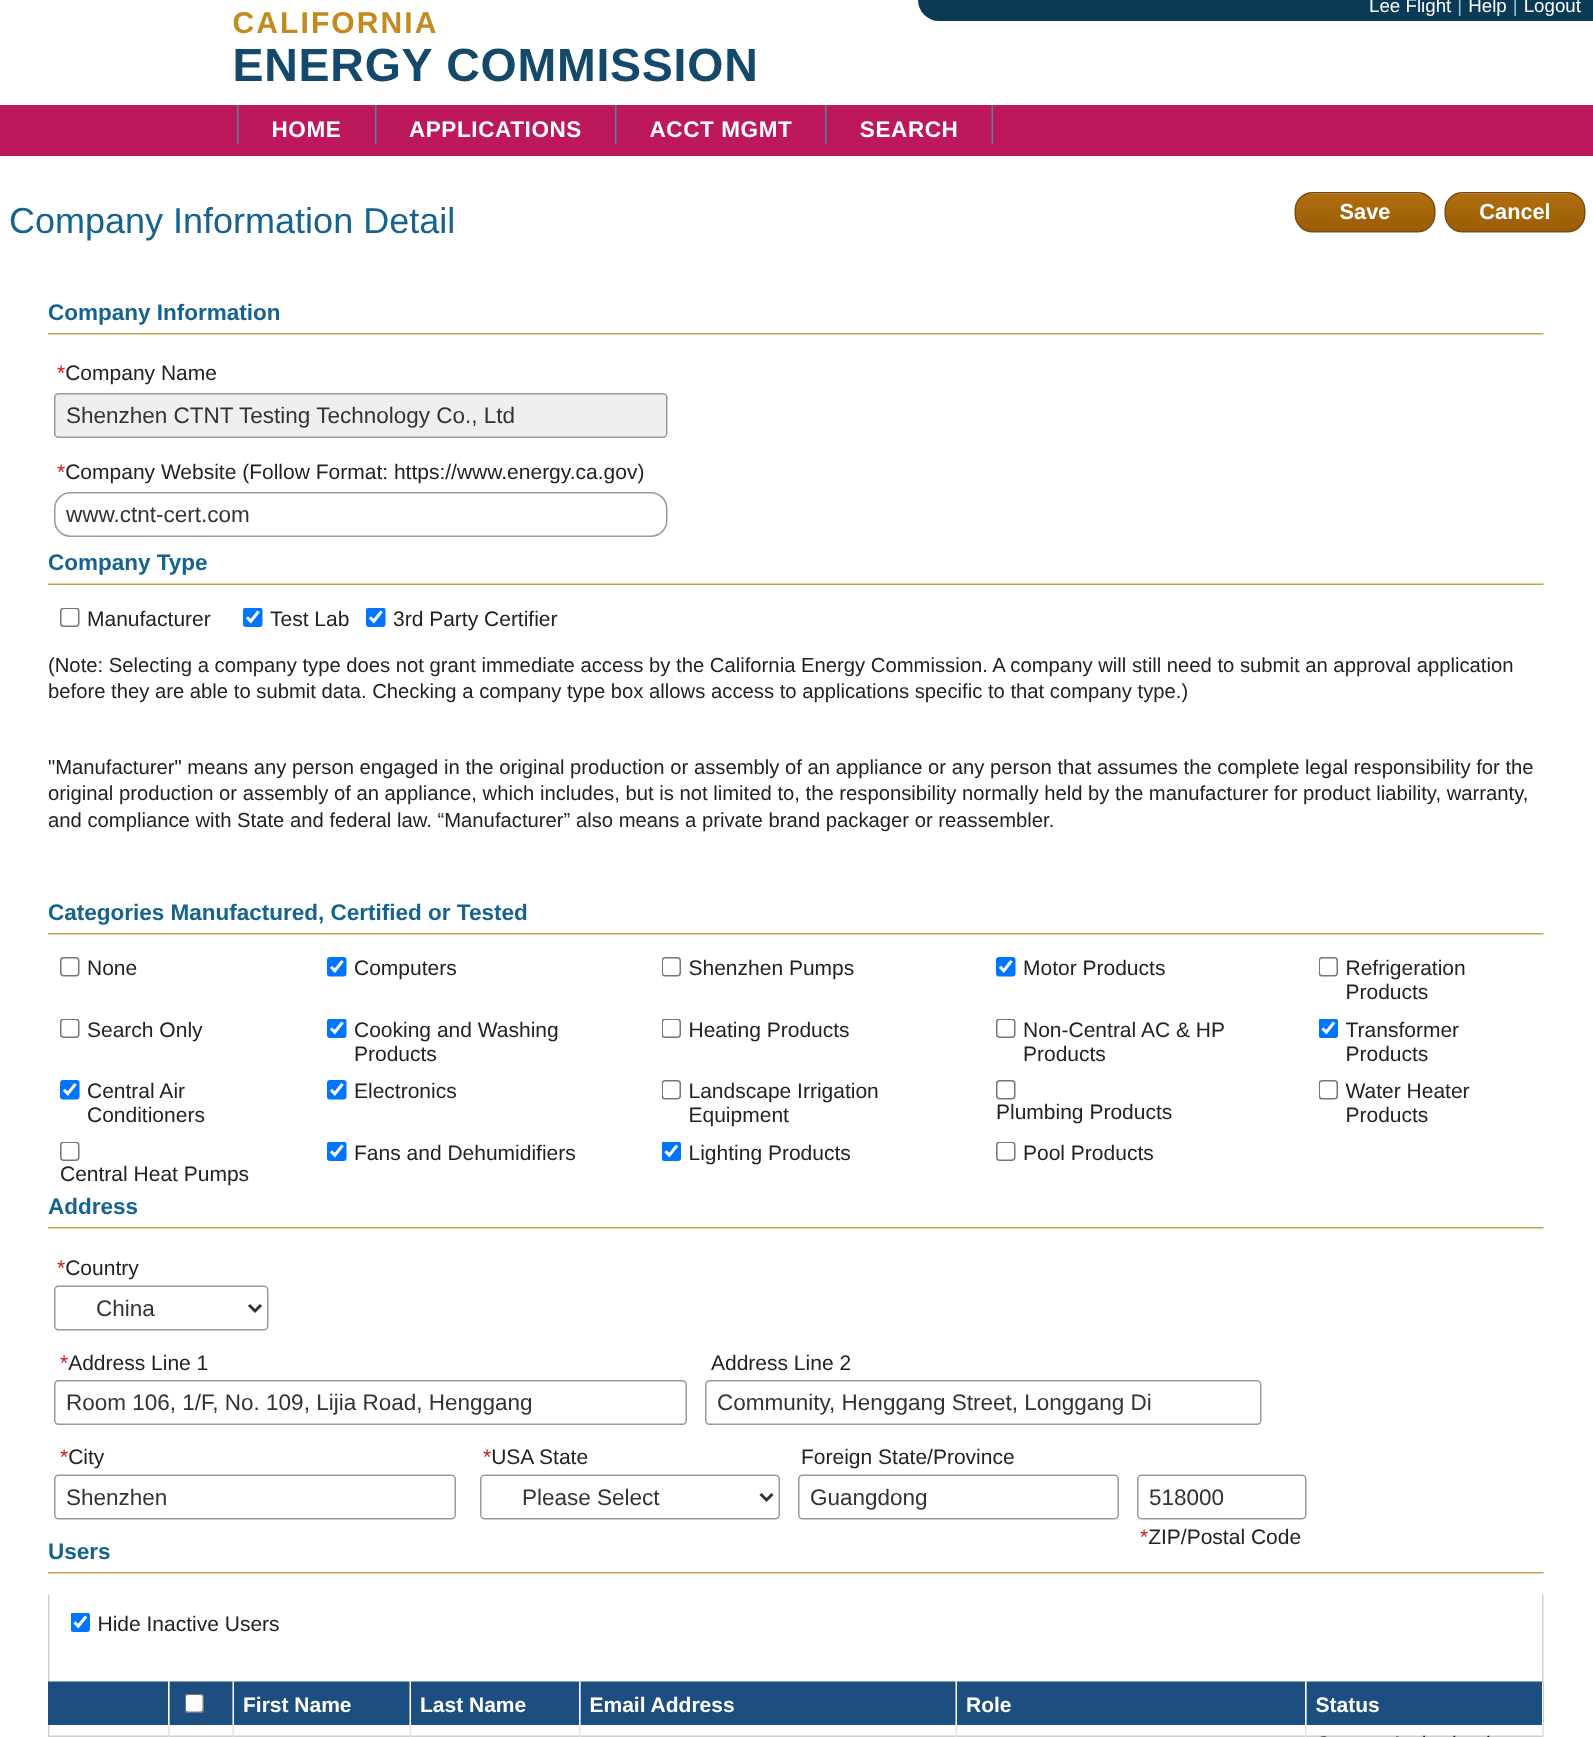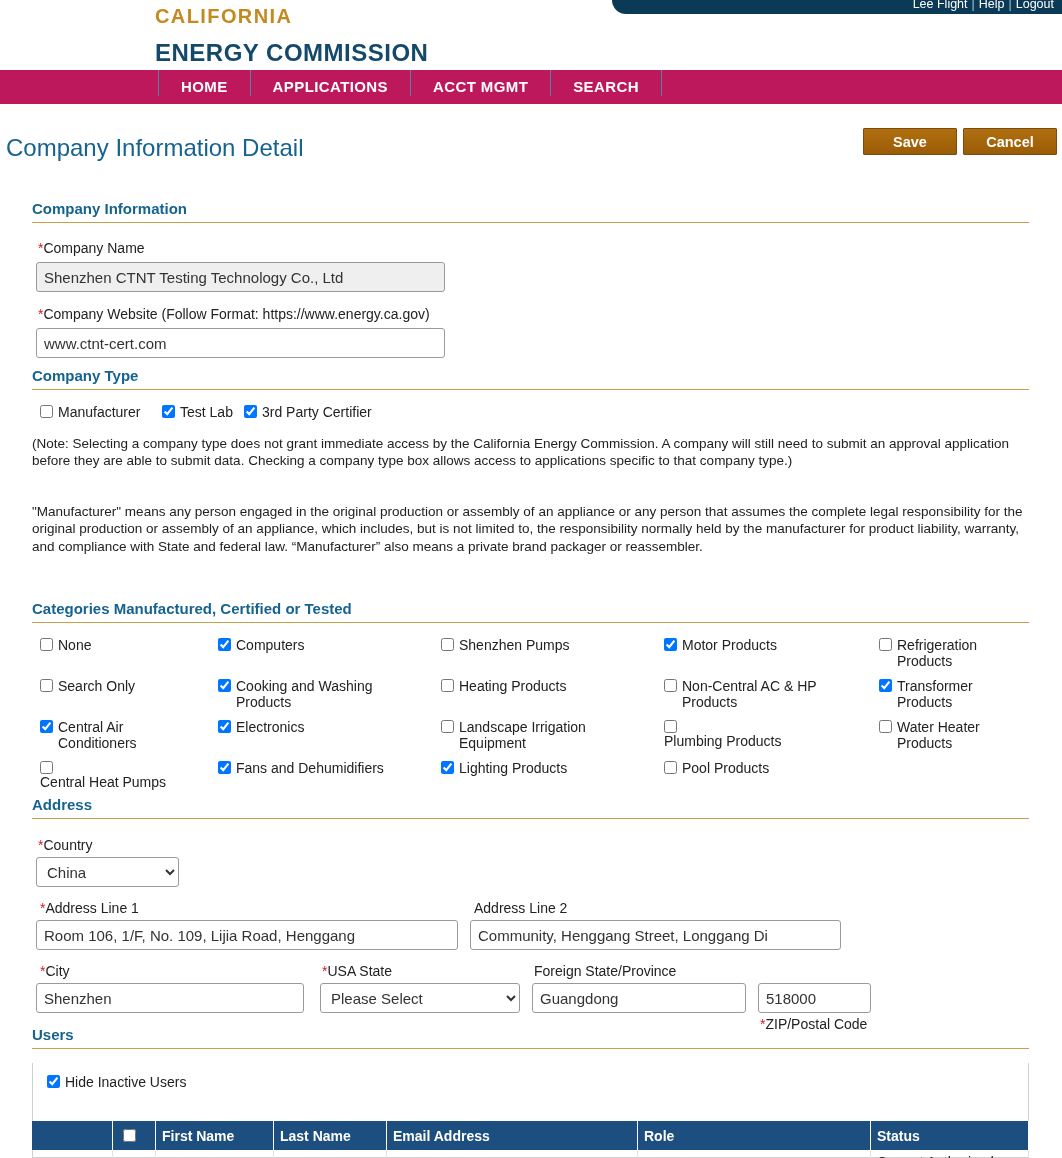--- a/index.html
+++ b/index.html
@@ -62,25 +62,25 @@
     left: 155px; top: 6px;
     line-height: 1.0;
   }
   .cec-cal {
     font-size: 20px;
     letter-spacing: 1.4px;
     color: #c28a1f;
     font-weight: bold;
   }
   .cec-main {
-    font-size: 24px;
+    font-size: 31px;
     letter-spacing: 0.5px;
     color: #14496b;
     font-weight: bold;
-    margin-top: 15px;
+    margin-top: 2px;
   }
 
   
   .navbar {
     position: absolute;
     left: 0; top: 70px;
     width: 1062px; height: 34px;
     background: #be185d;
   }
   .navbar-inner {
@@ -108,21 +108,21 @@
     position: absolute;
     left: 6px; top: 134px;
     font-size: 24px;
     color: #15638e;
   }
   .btn {
     position: absolute;
     top: 128px;
     height: 27px;
     border: 1px solid #7a4a10;
-    border-radius: 1px;
+    border-radius: 12px;
     background: linear-gradient(#b06f0f, #9a5c06);
     color: #ffffff;
     font-size: 14.5px;
     font-weight: bold;
     cursor: pointer;
     padding: 0 16px;
   }
   .btn-save { left: 863px; width: 94px; }
   .btn-cancel { left: 963px; width: 94px; }
 
@@ -157,21 +157,21 @@
     color: #333;
     background: #ffffff;
   }
   input.txt.grey { background: #efefef; }
   select.sel {
     position: absolute;
     height: 30px;
     box-sizing: border-box;
     border: 1px solid #9a9a9a;
     border-radius: 3px;
-    padding: 2px 6px;
+    padding: 2px 23px;
     font-family: "Liberation Sans", sans-serif;
     font-size: 15px;
     color: #333;
     background: #ffffff;
   }
 
   .note {
     position: absolute;
     left: 32px;
     width: 1012px;
@@ -260,21 +260,21 @@
 <div class="section" style="top:200px;">Company Information</div>
 
 <div class="lbl" style="left:38px; top:240px;">
   <span class="req">*</span><span>Company Name</span>
 </div>
 <input class="txt grey" style="left: 36px; top: 262px; width: 409px;" value="Shenzhen CTNT Testing Technology Co., Ltd">
 
 <div class="lbl" style="left:38px; top:306px;">
   <span class="req">*</span><span>Company Website (Follow Format: https://www.energy.ca.gov)</span>
 </div>
-<input class="txt" style="left: 36px; top: 328px; width: 409px;" value="www.ctnt-cert.com">
+<input class="txt" style="left: 36px; top: 328px; width: 409px; border-radius: 11px;" value="www.ctnt-cert.com">
 
 <div class="section" style="top:367px;">Company Type</div>
 
 <div class="cbx" style="left:40px; top:404px;">
   <input type="checkbox" style="">
   <label>Manufacturer</label>
 </div>
 <div class="cbx" style="left:162px; top:404px;">
   <input type="checkbox" checked="" style="">
   <label>Test Lab</label>

